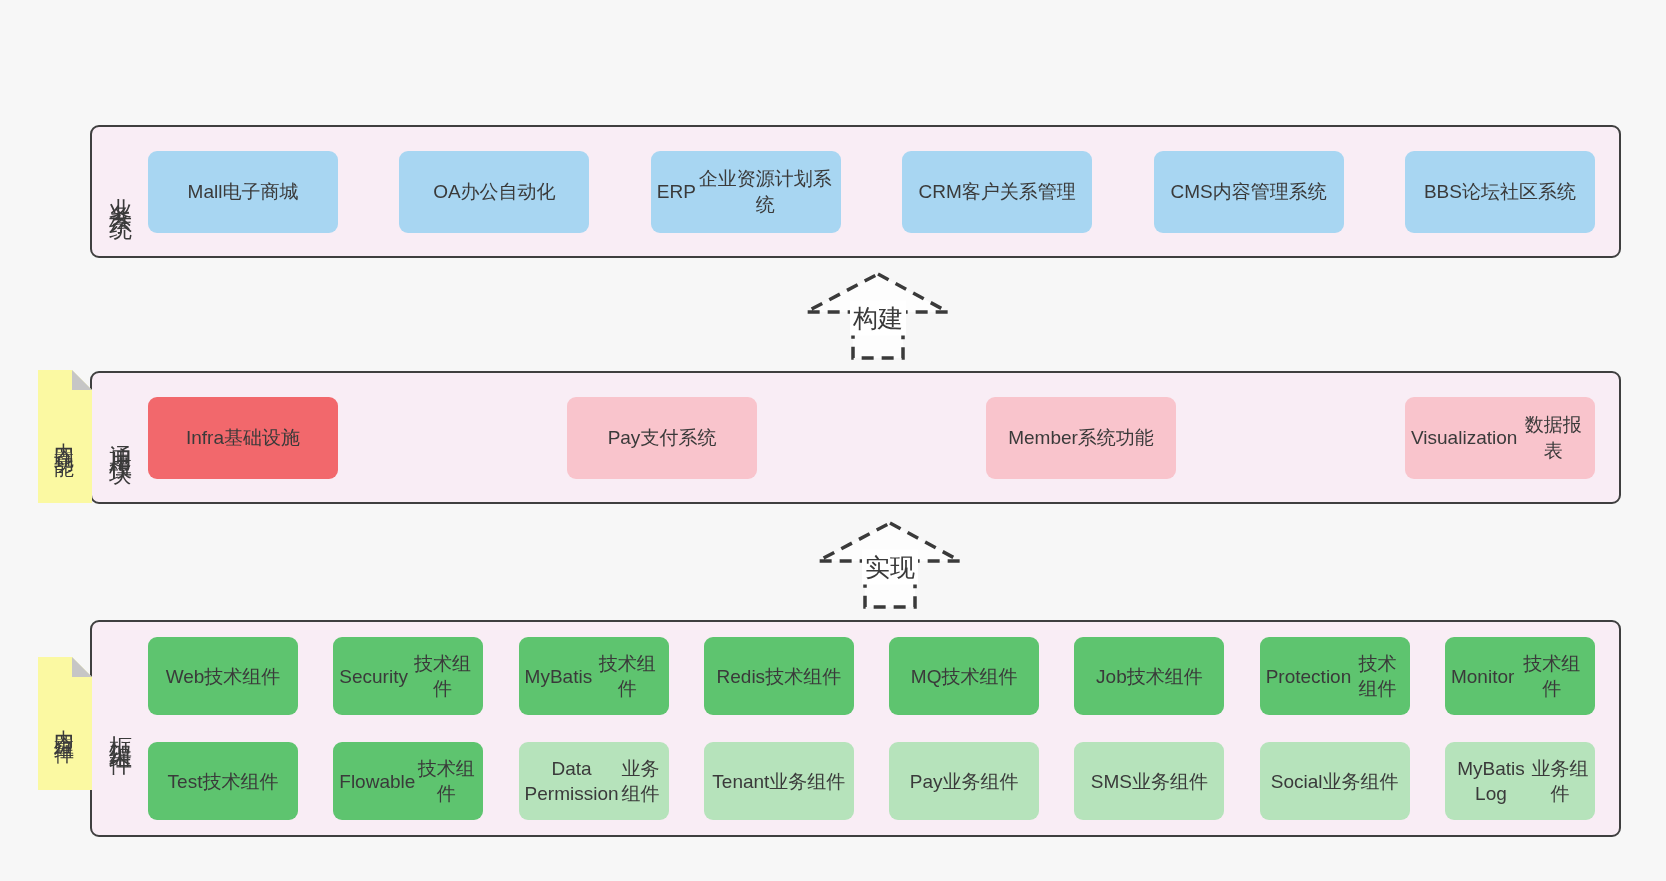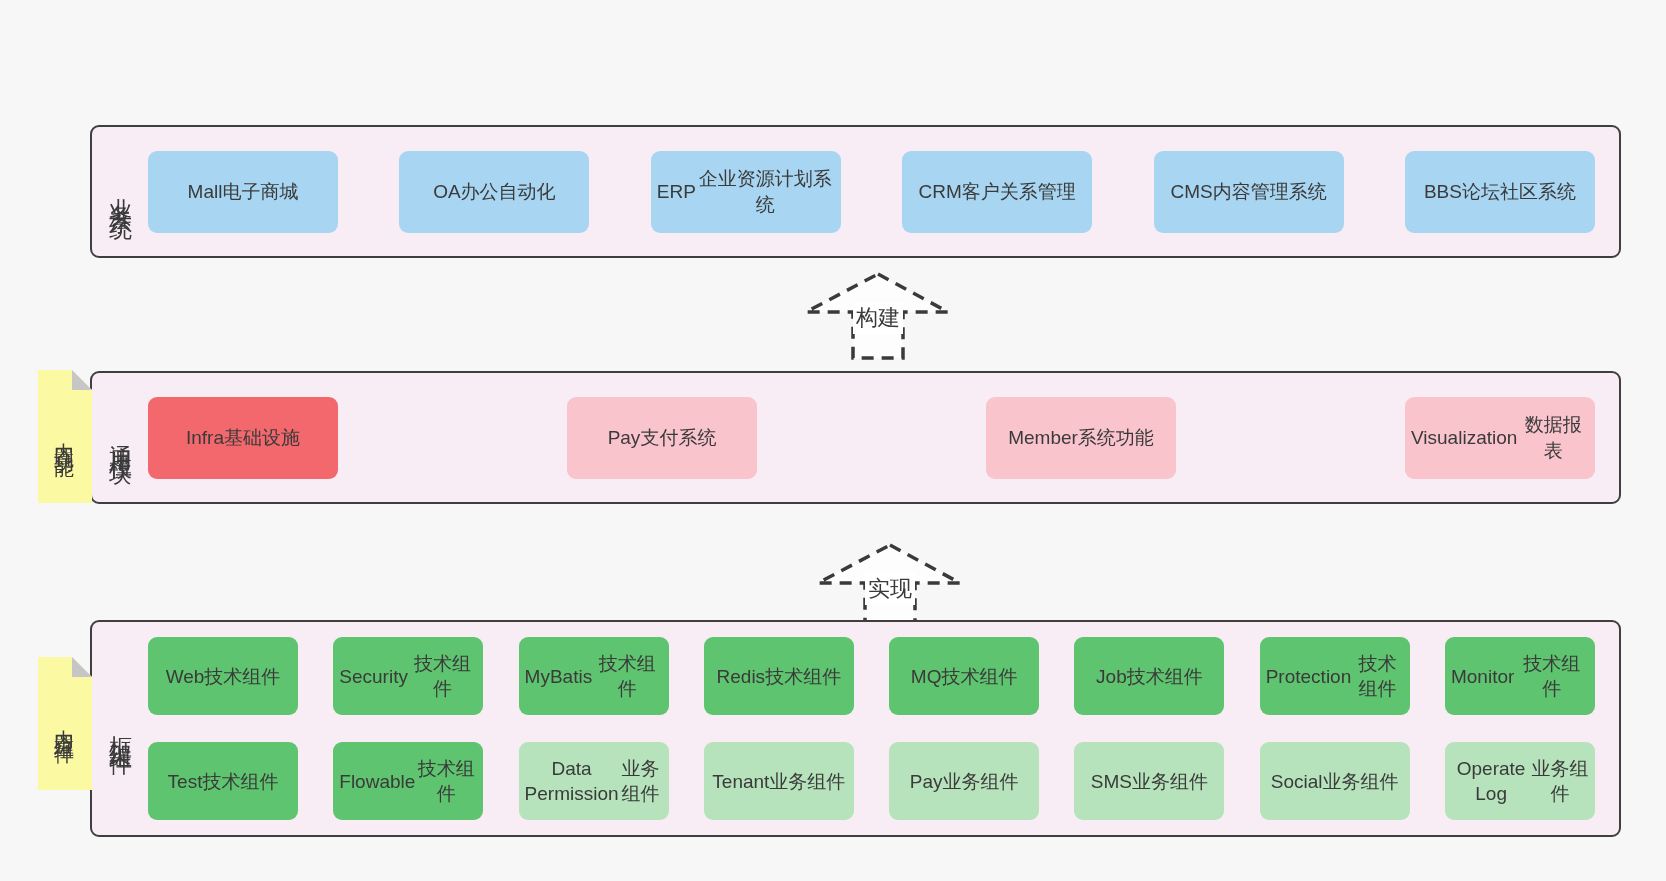--- a/index.html
+++ b/index.html
@@ -51,21 +51,21 @@
   .note-label{
     position:absolute;left:50%;top:50%;transform:translate(-50%,-50%);
     writing-mode:vertical-rl;text-orientation:upright;
     font-size:20px;letter-spacing:5px;color:var(--text,#3a3a3a);white-space:nowrap;
   }
 
   .arrow-wrap{position:absolute;width:156px;height:96px;}
   .arrow-wrap svg{display:block;width:156px;height:96px;}
   .arrow-label{
     position:absolute;left:50%;top:50px;transform:translate(-50%,-50%);
-    background:#ffffff;padding:1px 3px;font-size:22px;color:var(--text,#3a3a3a);
+    background:#ffffff;padding:1px 3px;font-size:25px;color:var(--text,#3a3a3a);
     white-space:nowrap;
   }
 </style>
 </head>
 <body>
 
 <div id="stage">
 
   <div class="band band-top" style="top:125px;height:133px;">
     <div class="band-label">业务系统</div>
@@ -128,21 +128,21 @@
           </div>
         </div>
       </div>
   </div>
 
   <div class="note" style="top:370px;">
     <span class="note-label">内置功能</span>
   </div>
   <div class="note-fold" style="position:absolute;left:72px;top:370px;"></div>
 
-  <div class="arrow-wrap" style="left:812px;top:539px;">
+  <div class="arrow-wrap" style="left:812px;top:517px;">
     <svg viewBox="0 0 156 96">
       <polygon points="78,6 148,44 103,44 103,90 53,90 53,44 6,44" fill="#fdfdfd" stroke="#3a3a3a" stroke-width="3.5" stroke-dasharray="12 8" stroke-linejoin="miter"></polygon>
     </svg>
     <span class="arrow-label">实现</span>
   </div>
 
   <div class="band band-bottom" style="top:620px;height:217px;">
     <div class="band-label">框架组件</div>
     <div class="band-content">
         <div class="box-row">
@@ -202,21 +202,21 @@
           </div>
           <div class="box green-light">
             <div class="box-name">SMS</div>
             <div class="box-desc">业务组件</div>
           </div>
           <div class="box green-light">
             <div class="box-name">Social</div>
             <div class="box-desc">业务组件</div>
           </div>
           <div class="box green-light">
-            <div class="box-name">Operate Log</div>
+            <div class="box-name">MyBatis Log</div>
             <div class="box-desc">业务组件</div>
           </div>
         </div>
       </div>
   </div>
 
   <div class="note" style="top:657px;">
     <span class="note-label">内置组件</span>
   </div>
   <div class="note-fold" style="position:absolute;left:72px;top:657px;"></div>

